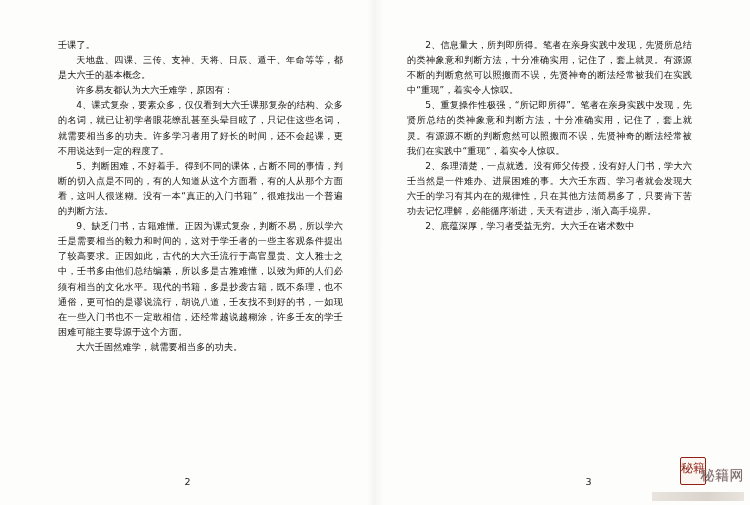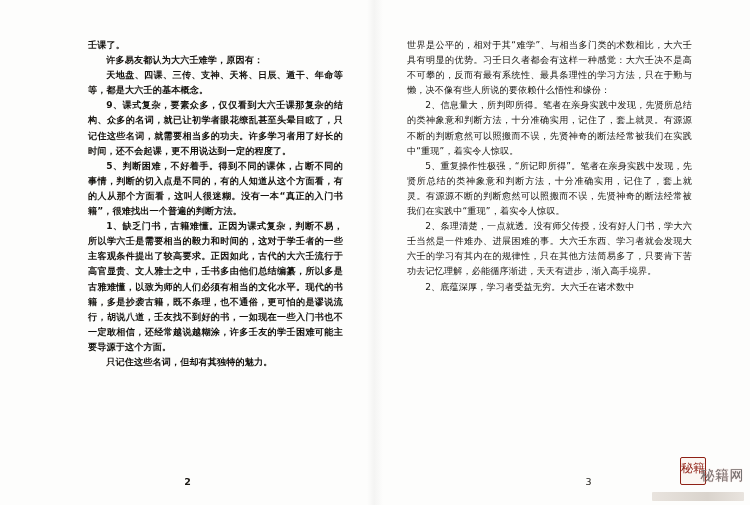--- a/index.html
+++ b/index.html
@@ -28,22 +28,21 @@
     display: flex;
     flex-direction: row;
   }
   .page-half {
     position: relative;
     width: 375px;
     height: 505px;
     box-sizing: border-box;
   }
   .left-half {
-    padding: 38px 32px 0 88px;
-    font-weight: bold;
+    padding: 38px 32px 0 58px;
   }
   .right-half {
     padding: 38px 58px 0 32px;
   }
   .col {
     font-family: "DejaVu Sans", sans-serif;
     font-size: 9.1px;
     line-height: 15.1px;
     color: #15130f;
     text-align: justify;
@@ -132,33 +131,32 @@
 </style>
 </head>
 <body>
 
 <div class="page">
   <div class="spread">
 
     <div class="page-half left-half">
       <div class="col">
         <p class="noindent">壬课了。</p>
+        <p>天地盘、四课、三传、支神、天将、日辰、遁干、年命等等，都是大六壬的基本概念。</p>
         <p>许多易友都认为大六壬难学，原因有：</p>
-        <p>天地盘、四课、三传、支神、天将、日辰、遁干、年命等等，都是大六壬的基本概念。</p>
-        <p>9、课式复杂，要素众多，仅仅看到大六壬课那复杂的结构、众多的名词，就已让初学者眼花缭乱甚至头晕目眩了，只记住这些名词，就需要相当多的功夫。许多学习者用了好长的时间，还不会起课，更不用说达到一定的程度了。</p>
+        <p>4、课式复杂，要素众多，仅仅看到大六壬课那复杂的结构、众多的名词，就已让初学者眼花缭乱甚至头晕目眩了，只记住这些名词，就需要相当多的功夫。许多学习者用了好长的时间，还不会起课，更不用说达到一定的程度了。</p>
         <p>5、判断困难，不好着手。得到不同的课体，占断不同的事情，判断的切入点是不同的，有的人知道从这个方面看，有的人从那个方面看，这叫人很迷糊。没有一本“真正的入门书籍”，很难找出一个普遍的判断方法。</p>
-        <p>1、缺乏门书，古籍难懂。正因为课式复杂，判断不易，所以学六壬是需要相当的毅力和时间的，这对于学壬者的一些主客观条件提出了较高要求。正因如此，古代的大六壬流行于高官显贵、文人雅士之中，壬书多由他们总结编纂，所以多是古雅难懂，以致为师的人们必须有相当的文化水平。现代的书籍，多是抄袭古籍，既不条理，也不通俗，更可怕的是谬说流行，胡说八道，壬友找不到好的书，一如现在一些入门书也不一定敢相信，还经常越说越糊涂，许多壬友的学壬困难可能主要导源于这个方面。</p>
-        <p>只记住这些名词，但却有其独特的魅力。</p>
+        <p>9、缺乏门书，古籍难懂。正因为课式复杂，判断不易，所以学六壬是需要相当的毅力和时间的，这对于学壬者的一些主客观条件提出了较高要求。正因如此，古代的大六壬流行于高官显贵、文人雅士之中，壬书多由他们总结编纂，所以多是古雅难懂，以致为师的人们必须有相当的文化水平。现代的书籍，多是抄袭古籍，既不条理，也不通俗，更可怕的是谬说流行，胡说八道，壬友找不到好的书，一如现在一些入门书也不一定敢相信，还经常越说越糊涂，许多壬友的学壬困难可能主要导源于这个方面。</p>
+        <p>大六壬固然难学，就需要相当多的功夫。</p>
       </div>
       <div class="folio">2</div>
     </div>
 
     <div class="page-half right-half">
       <div class="col">
-        <p class="noindent">世界是公平的，相对于其“难学”、与相当多门类的术数相比，大六壬具有明显的优势。习壬日久者都会有这样一种感觉：大六壬决不是高不可攀的，反而有最有系统性、最具条理性的学习方法，只在于勤与懒，决不像有些人所说的要依赖什么悟性和缘份：</p>
         <p>2、信息量大，所判即所得。笔者在亲身实践中发现，先贤所总结的类神象意和判断方法，十分准确实用，记住了，套上就灵。有源源不断的判断愈然可以照搬而不误，先贤神奇的断法经常被我们在实践中“重现”，着实令人惊叹。</p>
         <p>5、重复操作性极强，“所记即所得”。笔者在亲身实践中发现，先贤所总结的类神象意和判断方法，十分准确实用，记住了，套上就灵。有源源不断的判断愈然可以照搬而不误，先贤神奇的断法经常被我们在实践中“重现”，着实令人惊叹。</p>
         <p>2、条理清楚，一点就透。没有师父传授，没有好人门书，学大六壬当然是一件难办、进展困难的事。大六壬东西、学习者就会发现大六壬的学习有其内在的规律性，只在其他方法简易多了，只要肯下苦功去记忆理解，必能循序渐进，天天有进步，渐入高手境界。</p>
         <p>2、底蕴深厚，学习者受益无穷。大六壬在诸术数中</p>
       </div>
       <div class="folio">3</div>
 
       <div class="stamp">
         <div class="seal">
           <span class="seal-inner">秘籍</span>

